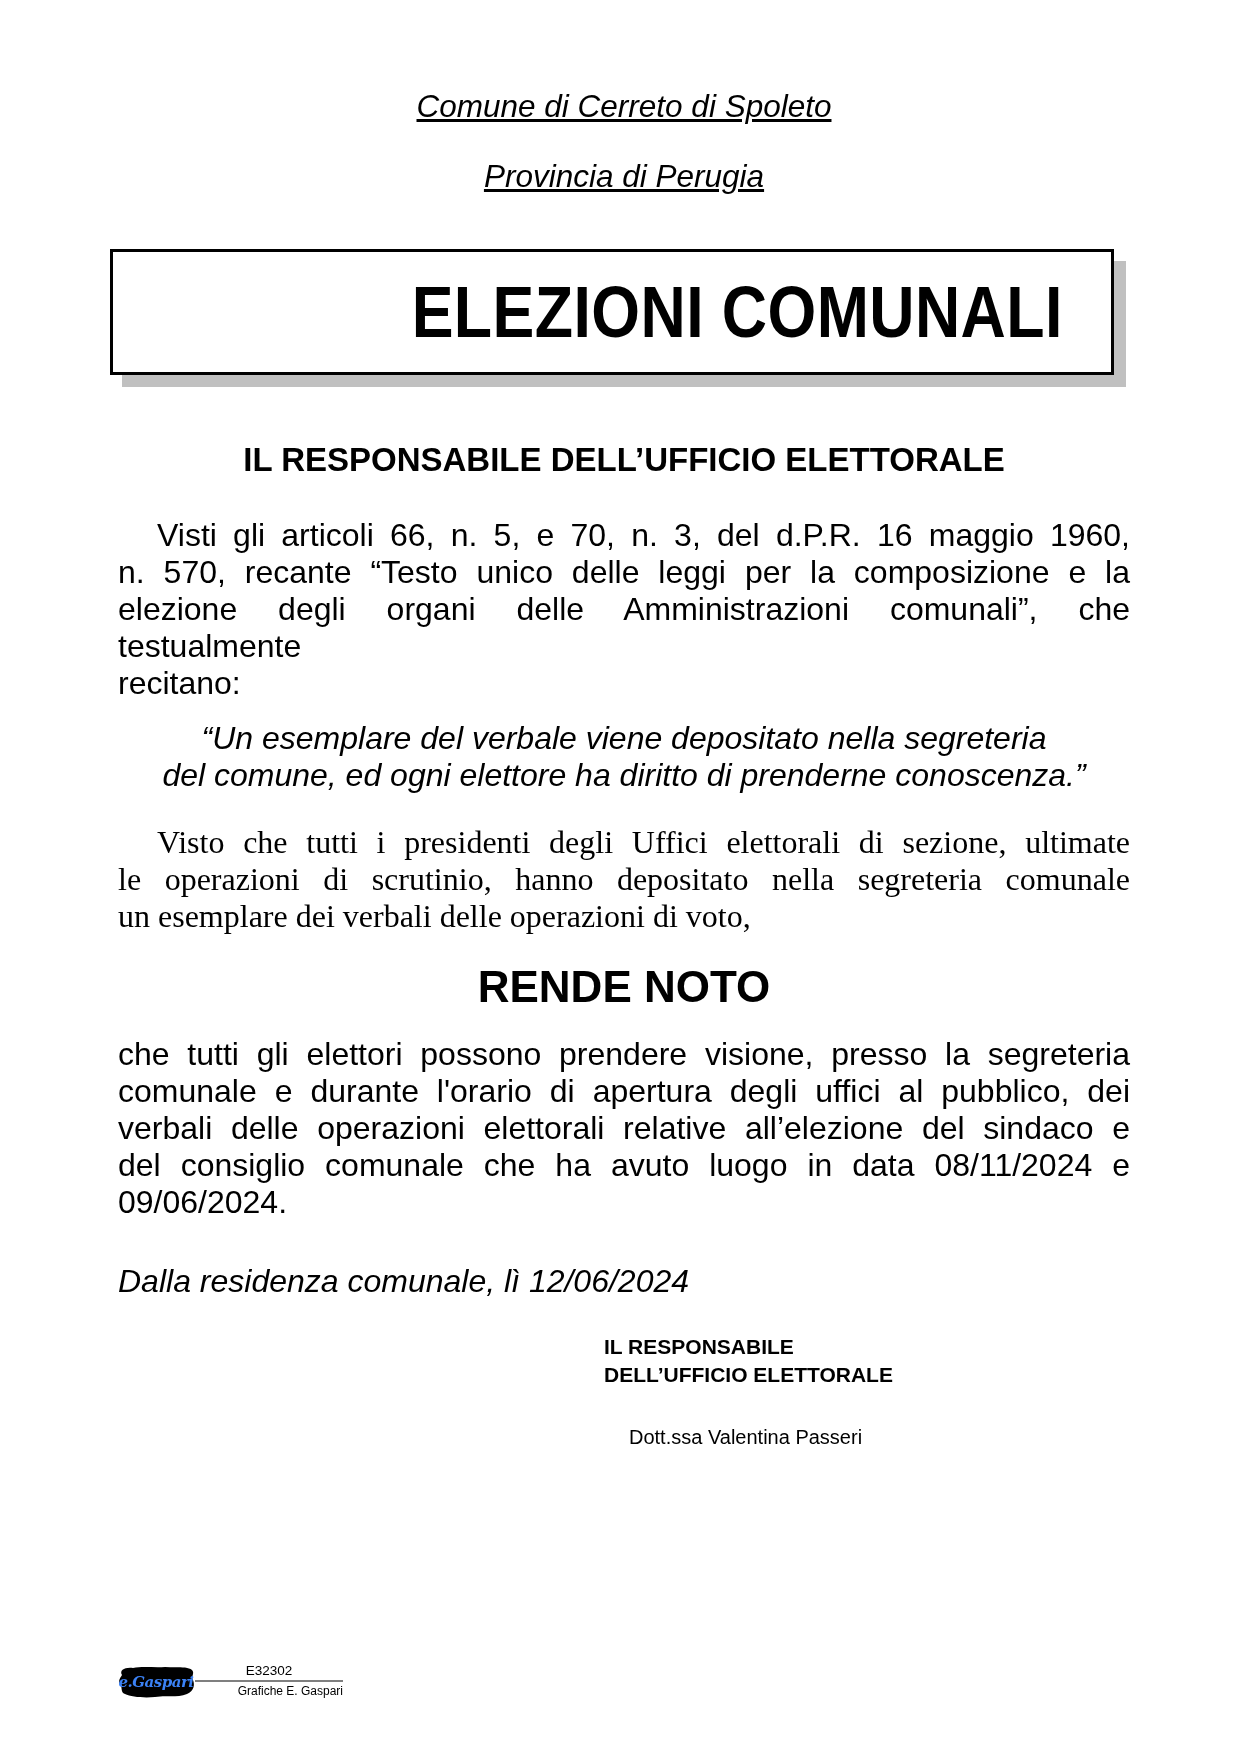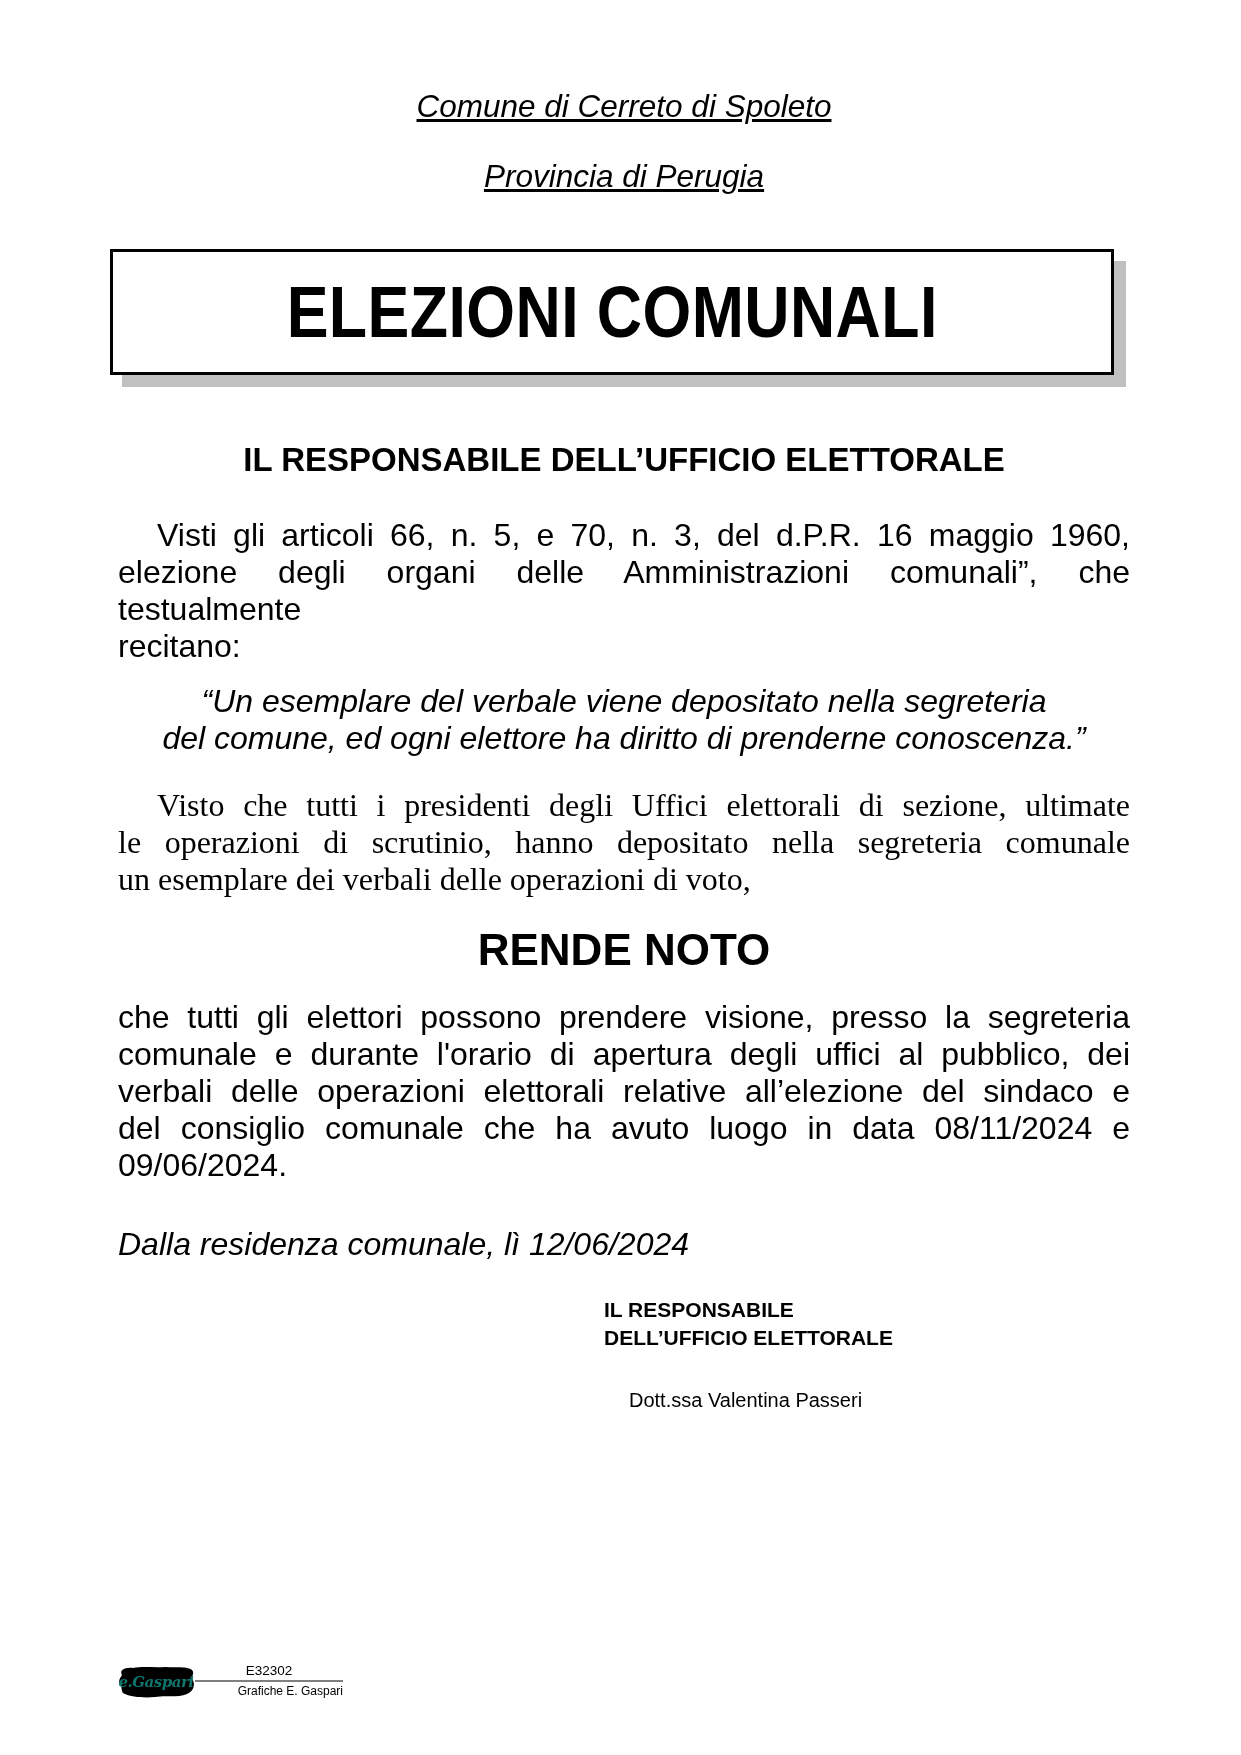--- a/index.html
+++ b/index.html
@@ -28,21 +28,21 @@
   .hdr1 { margin-top: 88px; }
   .hdr2 { margin-top: 34px; }
   .title-box {
     margin-top: 55px;
     margin-left: -8px;
     width: 998px;
     height: 120px;
     border: 3px solid #000000;
     box-shadow: 12px 12px 0 0 #c0c0c0;
     background: #ffffff;
-    text-align: center;
+    text-align: right;
   }
   .title-box .title {
     display: inline-block;
     font-weight: bold;
     font-size: 72px;
     line-height: 120px;
     white-space: nowrap;
     letter-spacing: 0.5px;
     transform: scaleX(0.87);
     transform-origin: 50% 50%;
@@ -111,21 +111,21 @@
     width: 78px;
     height: 32px;
     margin-top: 4px;
     flex: 0 0 auto;
   }
   .logo svg { display: block; width: 78px; height: 32px; }
   .logo .logo-script {
     position: absolute;
     left: 0; top: 0;
     width: 78px; height: 32px;
-    color: #0f766e;
+    color: #3b82f6;
     font-family: "DejaVu Serif", serif;
     font-style: italic;
     font-weight: bold;
     font-size: 15px;
     line-height: 32px;
     text-align: center;
     letter-spacing: -0.5px;
   }
   .print-col {
     width: 148px;
@@ -156,20 +156,21 @@
     <div class="hdr hdr2">Provincia di Perugia</div>
 
     <div class="title-box">
       <span class="title">ELEZIONI COMUNALI</span>
     </div>
 
     <div class="subtitle">IL RESPONSABILE DELL’UFFICIO ELETTORALE</div>
 
     <div class="para body-text mt-p1">
       <div class="line jl indent">Visti gli articoli 66, n. 5, e 70, n. 3, del d.P.R. 16 maggio 1960,</div>
+      <div class="line jl">n. 570, recante “Testo unico delle leggi per la composizione e la</div>
       <div class="line jl">elezione degli organi delle Amministrazioni comunali”, che testualmente</div>
       <div class="line ll">recitano:</div>
     </div>
 
     <div class="quote body-text">
       <div class="line">“Un esemplare del verbale viene depositato nella segreteria</div>
       <div class="line">del comune, ed ogni elettore ha diritto di prenderne conoscenza.”</div>
     </div>
 
     <div class="para body-text mt-p2">

